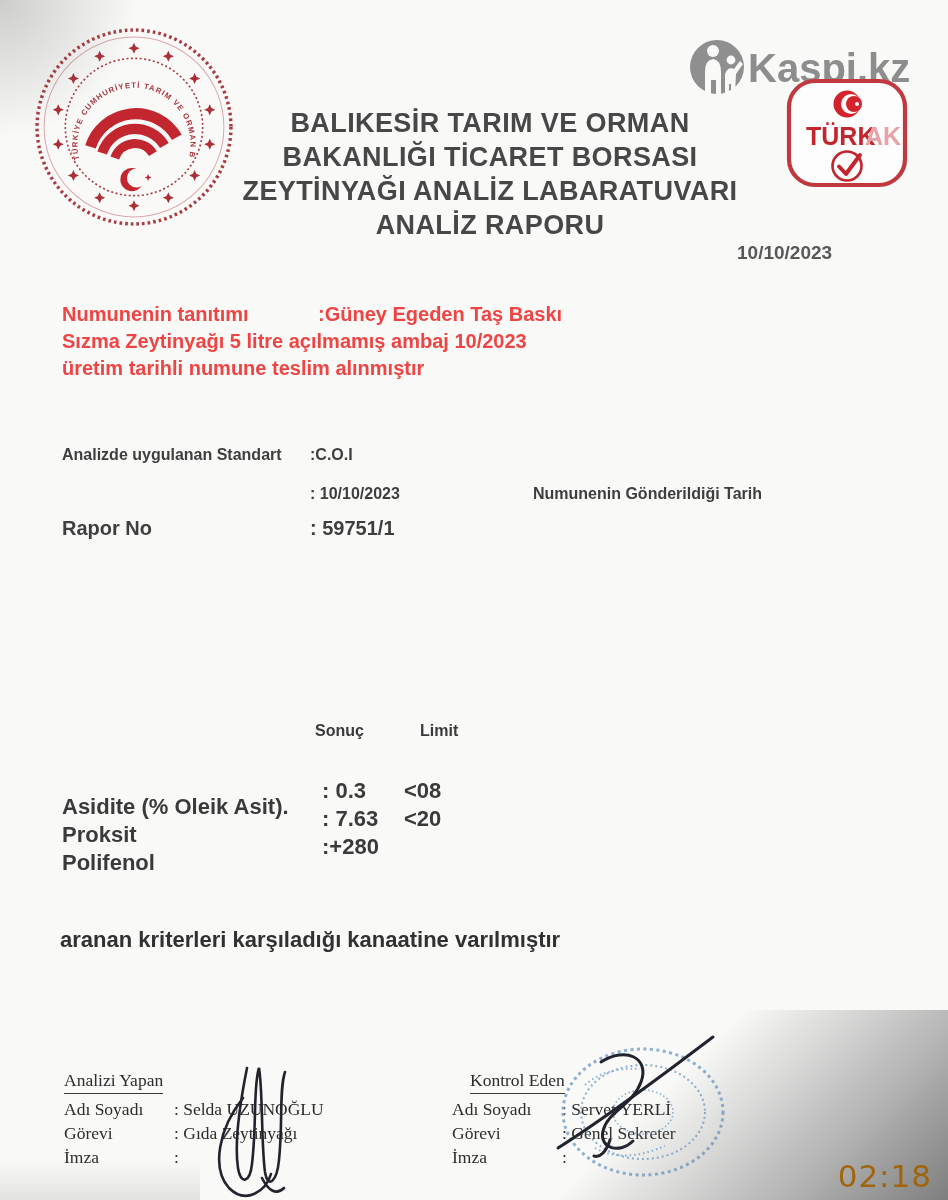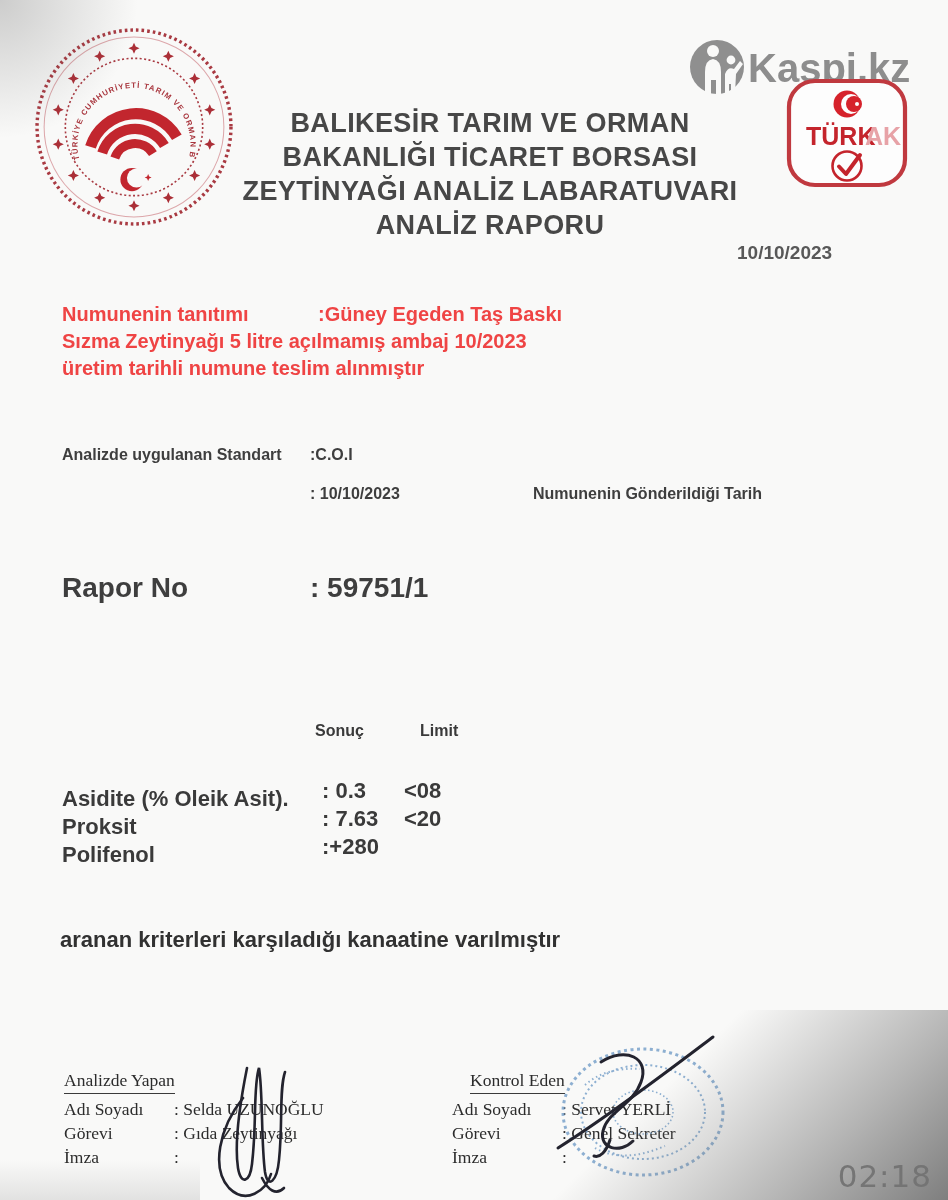--- a/index.html
+++ b/index.html
@@ -28,45 +28,45 @@
   .doc-date{position:absolute;left:737px;top:242px;font-weight:bold;font-size:19px;color:#585858;}
 
   .sample{position:absolute;left:62px;top:301px;width:560px;font-weight:bold;font-size:20px;line-height:27px;color:#ef4444;}
   .sample .l1{position:relative;display:block;}
   .sample .l1 .val{position:absolute;left:256px;top:0;}
 
   .field{position:absolute;left:62px;width:700px;font-weight:bold;font-size:16px;color:#3e3e3e;}
   .field .val{position:absolute;left:248px;top:0;}
   .f0{top:446px;}
   .f1{top:485px;text-align:right;}
-  .f2{top:572px;font-size:28px;}
+  .f2{top:517px;font-size:20px;}
 
   .results{position:absolute;left:62px;top:722px;width:560px;font-weight:bold;color:#3a3a3a;}
   .res-head{position:relative;height:56px;font-size:16px;}
   .res-head .h-sonuc{position:absolute;left:253px;top:0;}
   .res-head .h-limit{position:absolute;left:358px;top:0;text-align:center;}
   .res-row{position:relative;height:28px;font-size:22px;}
-  .res-row .param{position:absolute;left:0;top:8px;}
+  .res-row .param{position:absolute;left:0;top:16px;}
   .res-row .result{position:absolute;left:260px;top:0;}
   .res-row .limit{position:absolute;left:342px;top:0;}
 
   .note{position:absolute;left:60px;top:924px;width:640px;font-weight:bold;font-size:22px;line-height:31px;color:#313131;}
   .note .n1{padding-left:14px;}
 
   .sig{position:absolute;width:360px;font-family:"Liberation Serif",serif;font-size:17.5px;line-height:24px;color:#2c2c2c;}
   .sig-left{left:64px;top:1068px;}
   .sig-right{left:452px;top:1068px;}
   .sig .head{display:inline-block;font-weight:normal;border-bottom:1.4px solid #3a3a3a;padding-bottom:1px;margin-bottom:3px;}
   .sig-right .head{margin-left:18px;}
   .sig .row{position:relative;display:block;}
   .sig .row .v{position:absolute;left:110px;top:0;}
 
   .overlay-svg{position:absolute;left:0;top:0;width:948px;height:1200px;pointer-events:none;}
 
-  .video-time{position:absolute;right:16px;bottom:6px;font-size:31px;color:#737373;
+  .video-time{position:absolute;right:16px;bottom:6px;font-size:31px;color:#a16207;
     font-family:"DejaVu Sans",sans-serif;letter-spacing:1px;opacity:.95;}
 </style>
 </head>
 <body>
 
 <div class="page">
 
   <svg class="emblem" viewBox="0 0 200 200">
     <defs>
       <path id="star4" d="M0-5.5 L1.7-1.7 5.5 0 1.7 1.7 0 5.5 -1.7 1.7 -5.5 0 -1.7-1.7 Z"></path>
@@ -184,21 +184,21 @@
       <span class="result">:+280</span>
       <span class="limit"></span>
     </div>
   </div>
 
   <div class="note">
     <div>aranan kriterleri karşıladığı kanaatine varılmıştır</div>
   </div>
 
   <div class="sig sig-left">
-    <span class="head">Analizde Yapan</span>
+    <span class="head">Analizi Yapan</span>
     <span class="row">
       <span>Adı Soyadı</span>
       <span class="v">: Selda UZUNOĞLU</span>
     </span>
     <span class="row">
       <span>Görevi</span>
       <span class="v">: Gıda Zeytinyağı</span>
     </span>
     <span class="row">
       <span>İmza</span>

